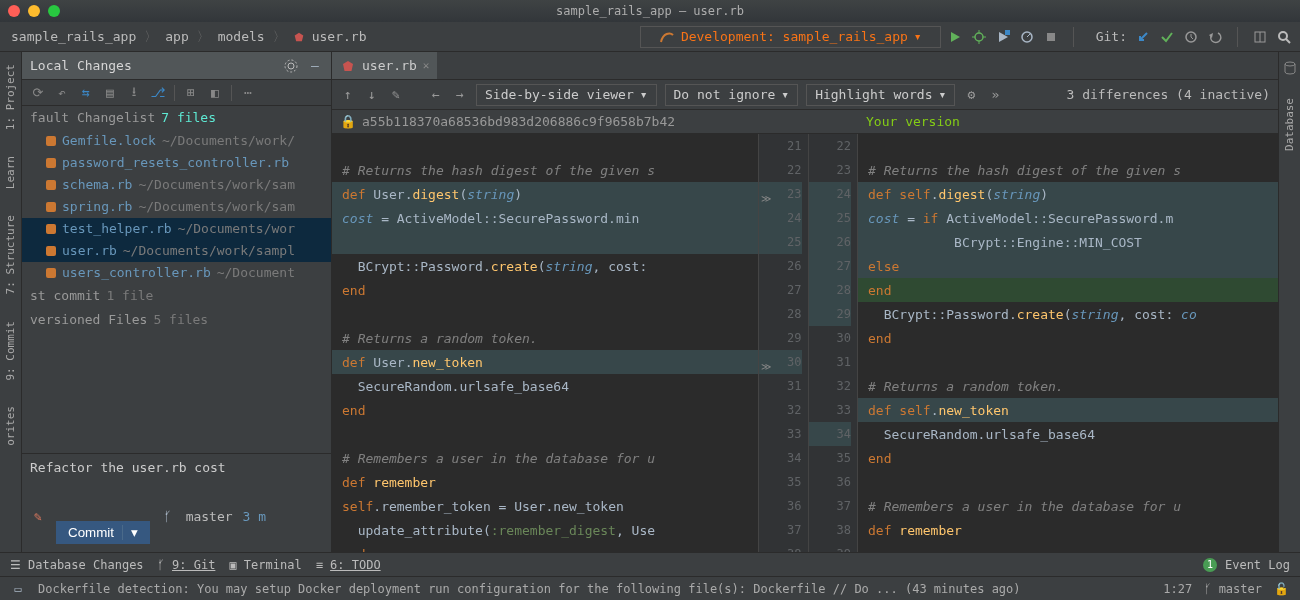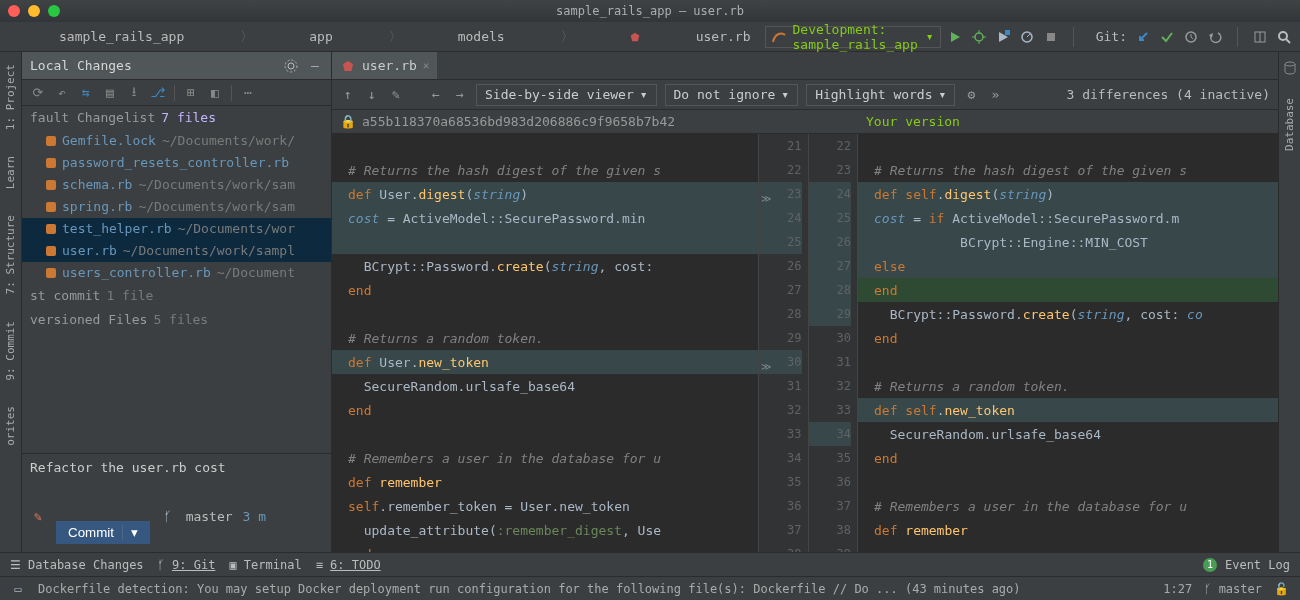--- a/index.html
+++ b/index.html
@@ -34,28 +34,28 @@
   .navbar {
     height: 30px;
     background: #3c3f41;
     border-bottom: 1px solid #2b2b2b;
     display: flex;
     align-items: center;
     padding: 0 8px;
     gap: 6px;
   }
   .breadcrumb { display:flex; align-items:center; gap:2px; color:#bbbbbb;}
-  .breadcrumb span { padding: 0 3px; margin-left: 48px;}
+  .breadcrumb span { padding: 0 3px;}
   .chevron { color:#6a6a6a; }
   .breadcrumb .file { color:#bbb; }
   .navbar .spacer { flex:1; }
   .run-config {
     display:flex; align-items:center; gap:6px;
-    border:1px solid #555; height:22px; padding:0 6px;
-    background:#3c3f41; color:#84cc16;
+    border:1px solid #555; height:22px; padding:0 18px;
+    background:#3c3f41; color:#f97316;
   }
   .toolbar-icons { display:flex; align-items:center; gap:8px; }
   .ic { width:16px; height:16px; display:inline-flex; align-items:center; justify-content:center; color:#a9b7c6; }
   .ic.green { color:#61b15a; }
   .ic.checkgreen { color:#61b15a; }
   .ic.bug { color:#61b15a; }
   .ic.blue { color:#3c88c7; }
   .git-label { color:#bbb; margin-left:8px;}
   .sep { width:1px; height:20px; background:#555; margin:0 6px;}
 
@@ -130,21 +130,21 @@
   .code-pane { flex:1; overflow:hidden; position:relative;}
   .code-pane.right { flex:0 0 420px;}
   .gutter-mid { flex:0 0 100px; background:#313335; display:flex;}
   .gut-col { flex:1; display:flex; flex-direction:column; text-align:right; padding-right:6px; color:#606366; font-size:12px; line-height:24px; background:#313335;}
   .gut-col.first { border-left:1px solid #444; border-right:1px solid #444;}
   .gut-col.second { border-right:1px solid #444;}
   .gut-line { height:24px; position:relative;}
   .gut-line.diff { background:#37474a;}
   .gut-arrow { position:absolute; left:2px; top:5px; color:#888; font-size:10px;}
 
-  .line { height:24px; display:flex; align-items:center; padding-left:16px; white-space:pre; font-size:13px;}
+  .line { height:24px; display:flex; align-items:center; padding-left:10px; white-space:pre; font-size:13px;}
   .line.diff { background:#37474a; }
   .line.added { background:#2f4a32;}
   .comment { color:#808080; font-style:italic;}
   .kw { color:#cc7832;}
   .fn { color:#ffc66d;}
   .cls { color:#a9b7c6;}
   .str { color:#6a8759;}
   .param { color:#6897bb; font-style:italic;}
 
   
@@ -304,21 +304,21 @@
       <span class="ic" style="color:#3c88c7">⎇</span>
       <span class="vsep"></span>
       <span class="ic">⊞</span>
       <span class="ic">◧</span>
       <span class="vsep"></span>
       <span class="ic">⋯</span>
     </div>
     <div class="file-list">
       <div class="group">
         <span>fault Changelist</span>
-        <span style="color:#c4b5fd">7 files</span>
+        <span style="color:#5eead4">7 files</span>
       </div>
       <div class="file">
           <span class="badge"></span>
           <span class="name">Gemfile.lock</span>
           <span class="path">~/Documents/work/</span>
         </div>
       <div class="file">
           <span class="badge"></span>
           <span class="name">password_resets_controller.rb</span>
         </div>

